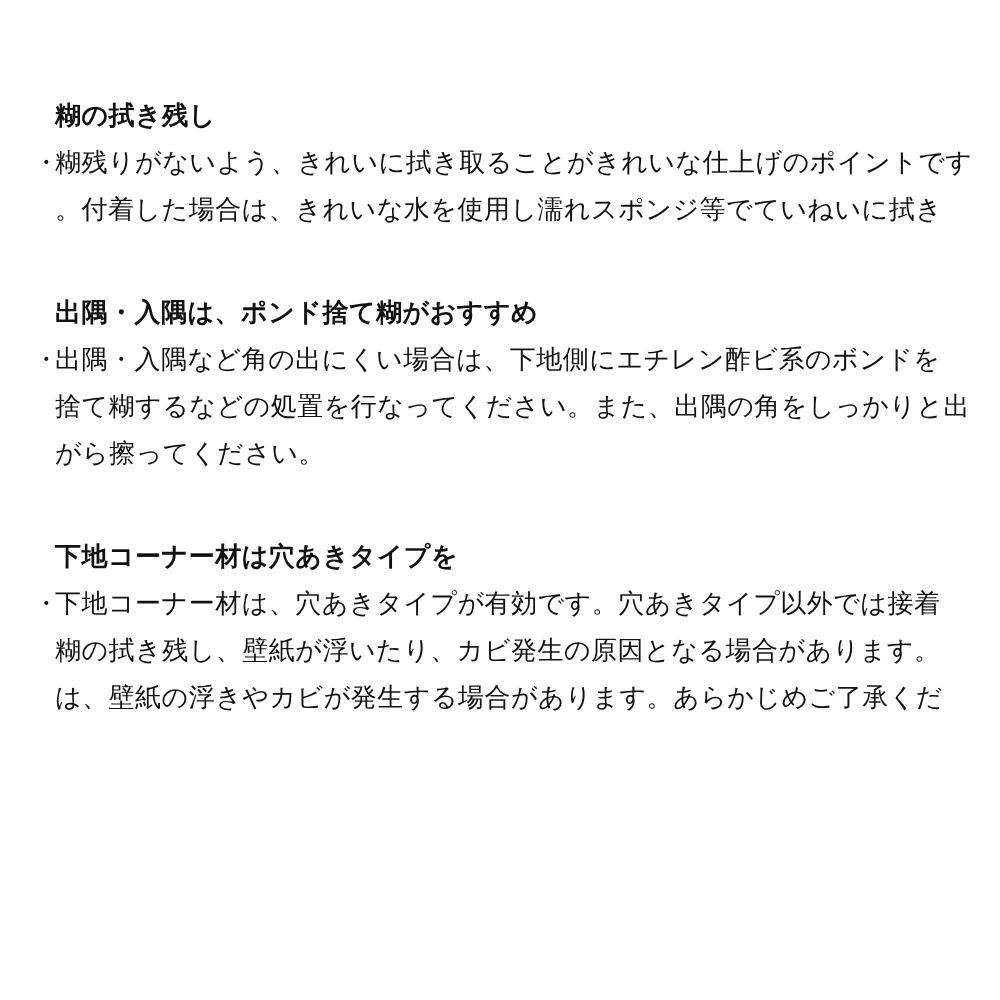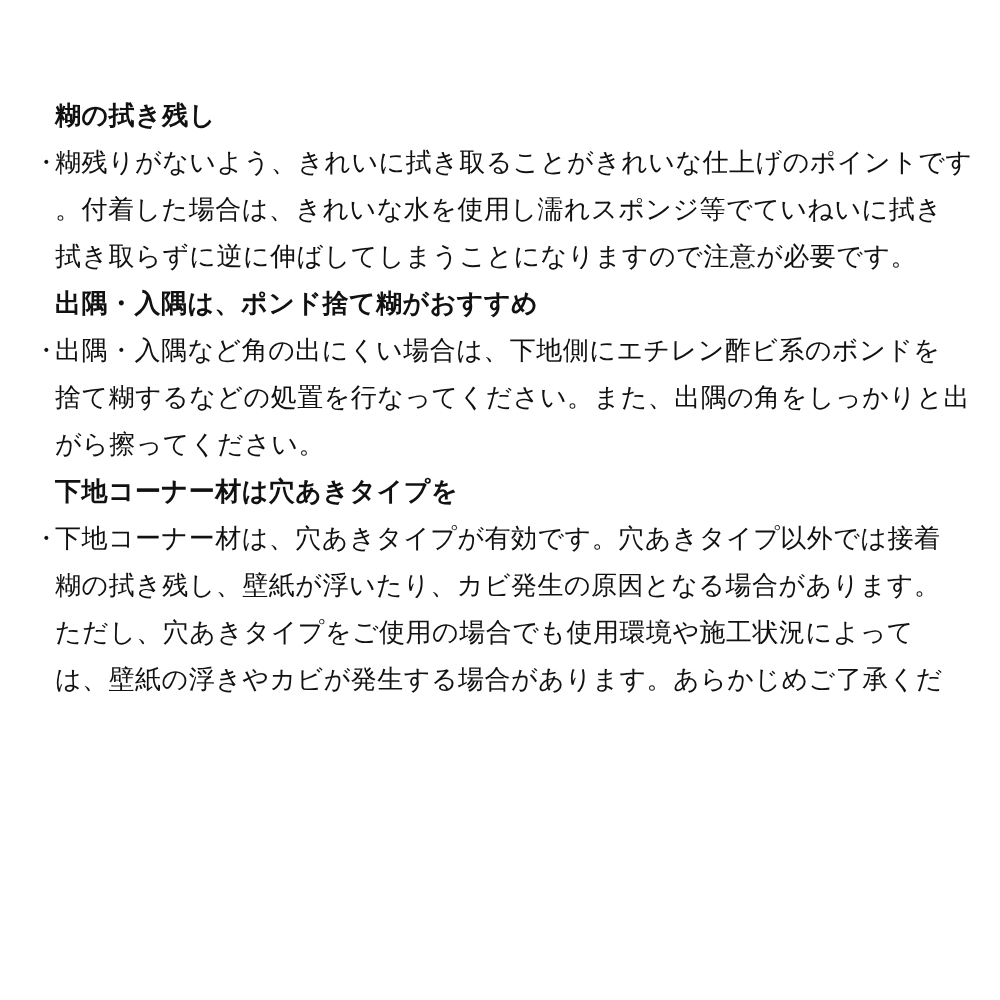--- a/index.html
+++ b/index.html
@@ -11,20 +11,21 @@
     width: 1000px;
     height: 1000px;
     overflow: hidden;
     font-family: "Liberation Sans", "DejaVu Sans", sans-serif;
     color: #111111;
   }
   main.doc {
     padding: 92px 58px 0 55px;
   }
   section.tip + section.tip {
+    margin-top: 56px;
   }
   h2.tip-heading {
     margin: 0;
     font-size: 26px;
     font-weight: 700;
     line-height: 47px;
     letter-spacing: 0.5px;
     white-space: nowrap;
   }
   p.tip-body {
@@ -51,38 +52,36 @@
 <body>
 
 <main class="doc">
 
   <section class="tip">
     <h2 class="tip-heading">糊の拭き残し</h2>
     <p class="tip-body">
       <span class="bullet">・</span>
       <span class="line">糊残りがないよう、きれいに拭き取ることがきれいな仕上げのポイントです</span>
       <span class="line">。付着した場合は、きれいな水を使用し濡れスポンジ等でていねいに拭き</span>
-      <span class="line">拭き取らずに逆に伸ばしてしまうことになりますので注意が必要です。</span>
     </p>
   </section>
 
   <section class="tip">
     <h2 class="tip-heading">出隅・入隅は、ポンド捨て糊がおすすめ</h2>
     <p class="tip-body">
       <span class="bullet">・</span>
       <span class="line">出隅・入隅など角の出にくい場合は、下地側にエチレン酢ビ系のボンドを</span>
       <span class="line">捨て糊するなどの処置を行なってください。また、出隅の角をしっかりと出</span>
       <span class="line">がら擦ってください。</span>
     </p>
   </section>
 
   <section class="tip">
     <h2 class="tip-heading">下地コーナー材は穴あきタイプを</h2>
     <p class="tip-body">
       <span class="bullet">・</span>
       <span class="line">下地コーナー材は、穴あきタイプが有効です。穴あきタイプ以外では接着</span>
       <span class="line">糊の拭き残し、壁紙が浮いたり、カビ発生の原因となる場合があります。</span>
-      <span class="line">ただし、穴あきタイプをご使用の場合でも使用環境や施工状況によって</span>
       <span class="line">は、壁紙の浮きやカビが発生する場合があります。あらかじめご了承くだ</span>
     </p>
   </section>
 
 </main>
 
 </body></html>

